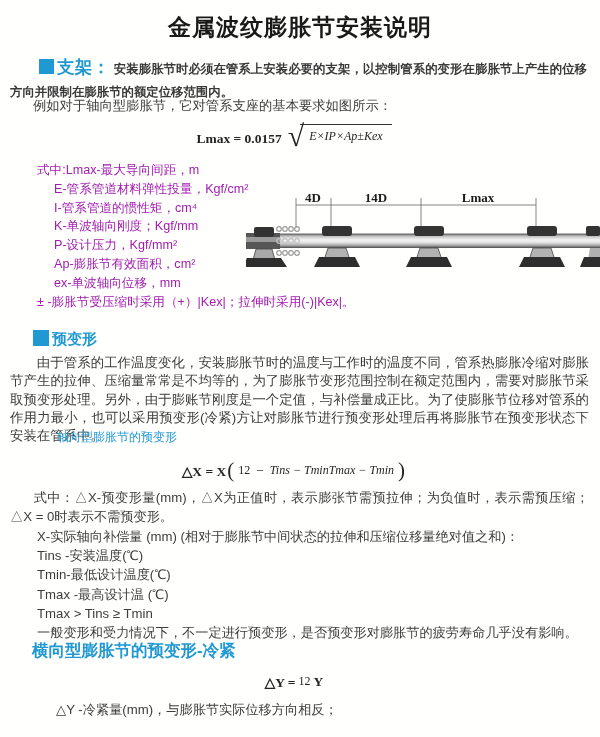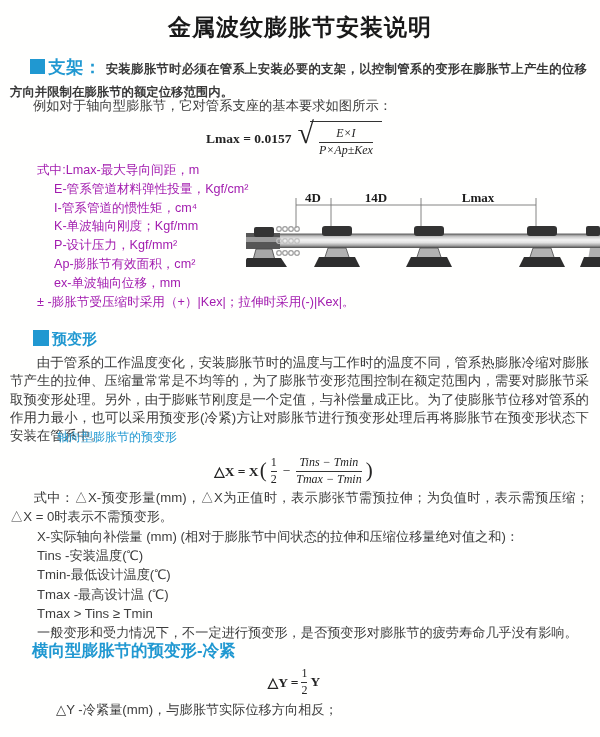--- a/index.html
+++ b/index.html
@@ -12,31 +12,31 @@
   .title{top:12px;left:0;right:0;text-align:center;font-size:23px;font-weight:bold;
          color:#191919;letter-spacing:1px;}
   
   .sq{display:inline-block;background:#2098d1;margin-right:3px;vertical-align:-1px;}
   .sq15{width:15px;height:15px;}
   .sq16{width:16px;height:16px;vertical-align:-2px;}
   .accent{color:#2098d1;}
   
   .support-para{top:56px;left:10px;right:13px;font-size:12.4px;font-weight:bold;
                 line-height:23px;text-align:justify;color:#3a3a3a;}
-  .h-support{font-size:17.5px;font-weight:bold;margin-left:20px;margin-right:4px;}
+  .h-support{font-size:17.5px;font-weight:bold;margin-left:29px;margin-right:4px;}
   .example-line{top:97px;left:33px;font-size:13.3px;}
   
   .formula{left:0;right:12px;display:flex;justify-content:center;align-items:center;
            font-family:"Liberation Serif",serif;color:#242424;}
   .f1{top:118px;height:42px;font-size:13.5px;}
   .f2{top:453px;height:36px;font-size:13.5px;}
   .f3{top:666px;height:32px;font-size:13.5px;}
   .f-bold{font-weight:bold;}
   .it{font-style:italic;}
-  .frac{display:inline-flex;flex-direction:column;align-items:center;line-height:1.15;
+  .frac{display:inline-flex;flex-direction:row;align-items:center;line-height:1.15;
         font-size:12px;margin:0 3px;}
   .frac .bar{align-self:stretch;border-top:1.2px solid #333;height:0;margin:1px 0;}
   .paren{font-size:21px;margin:0 1px;transform:translateY(-1px);}
   .sqrt{display:inline-flex;align-items:stretch;margin-left:6px;}
   .radical{font-size:30px;line-height:1;transform:translateY(-3px);margin-right:-4px;}
   .radicand{border-top:1.6px solid #333;padding:3px 6px 0 6px;}
   
   .defs{top:161px;left:37px;font-size:12.6px;line-height:18.8px;color:#a21caf;}
   .defs .indent{padding-left:17px;}
   

